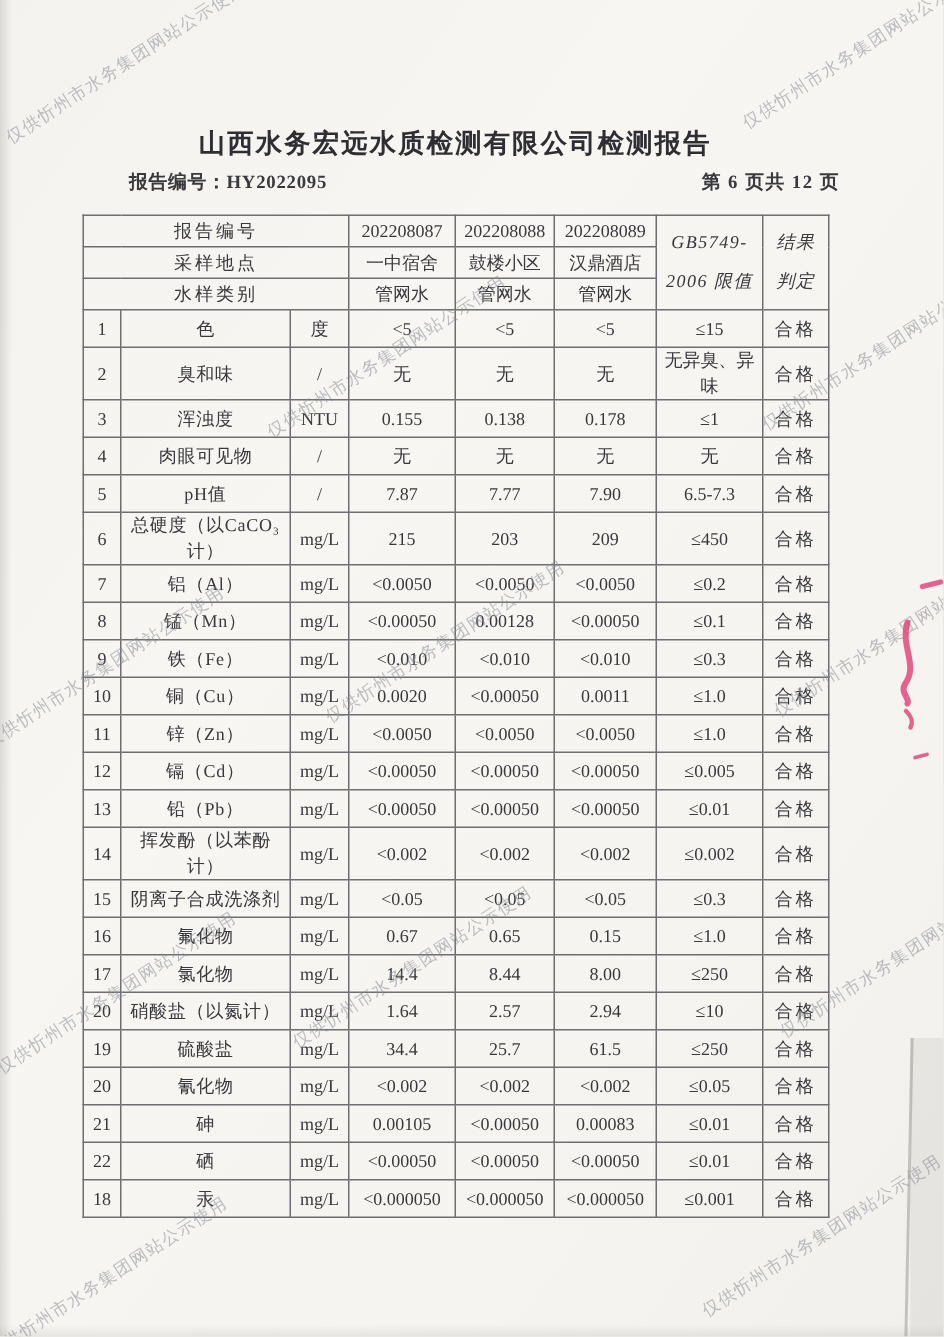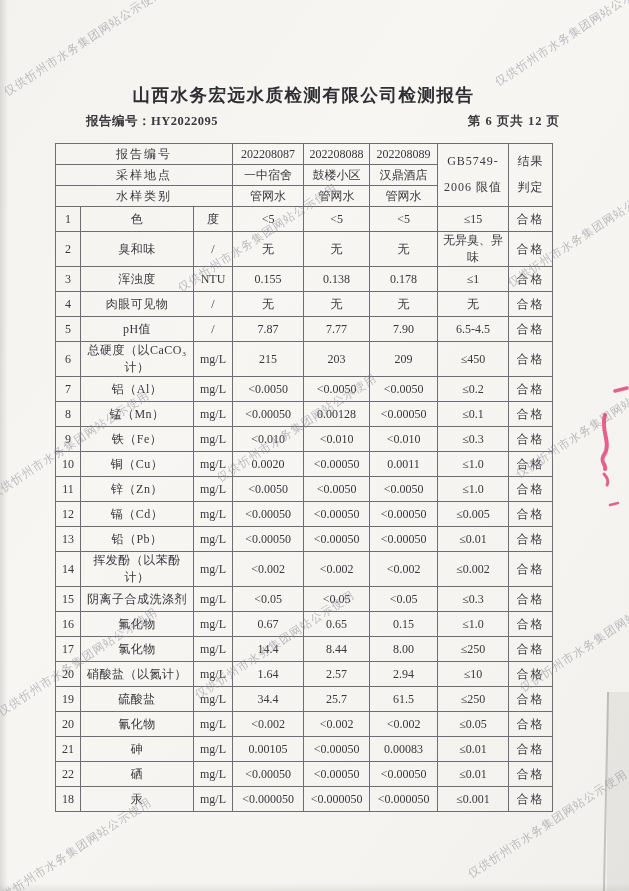--- a/index.html
+++ b/index.html
@@ -42,21 +42,21 @@
     border-collapse:collapse; table-layout:fixed;
   }
   table.report td {
     border:1px solid #6e6e72; font-size:12px; text-align:center;
     padding:0 1px; overflow:hidden; color:#38383d;
   }
   tr.head td { height:20px; }
   tr.data td { height:24px; }
   td.label-cell { letter-spacing:2px; }
   td.param-cell { text-align:left; padding-left:7px; letter-spacing:0.5px; }
-  td.two-line { line-height:2.15; font-size:12px; letter-spacing:1px; }
+  td.two-line { line-height:2.15; font-size:12px; letter-spacing:1px;font-style:italic; }
   td.small-text { font-size:9.5px; letter-spacing:0;margin-left:28px; }
   td.result-cell { letter-spacing:2px; }
   .wm {
     position:absolute; white-space:nowrap; pointer-events:none;
     font-family:"Liberation Sans","DejaVu Sans",sans-serif;
     font-size:11.5px; letter-spacing:1px; color:rgba(138,141,150,0.55);
     transform:translate(-50%,-50%) rotate(-33deg);
     z-index:5;
   }
   .marks { position:absolute; left:0; top:0; z-index:6; pointer-events:none; }
@@ -154,21 +154,21 @@
           <td>无</td>
           <td class="result-cell">合格</td>
         </tr>
         <tr class="data">
           <td>5</td>
           <td class="param-cell">pH值</td>
           <td>/</td>
           <td>7.87</td>
           <td>7.77</td>
           <td>7.90</td>
-          <td>6.5-4.5</td>
+          <td>6.5-7.3</td>
           <td class="result-cell">合格</td>
         </tr>
         <tr class="data">
           <td>6</td>
           <td class="param-cell">总硬度（以CaCO₃计）</td>
           <td>mg/L</td>
           <td>215</td>
           <td>203</td>
           <td>209</td>
           <td>≤450</td>

